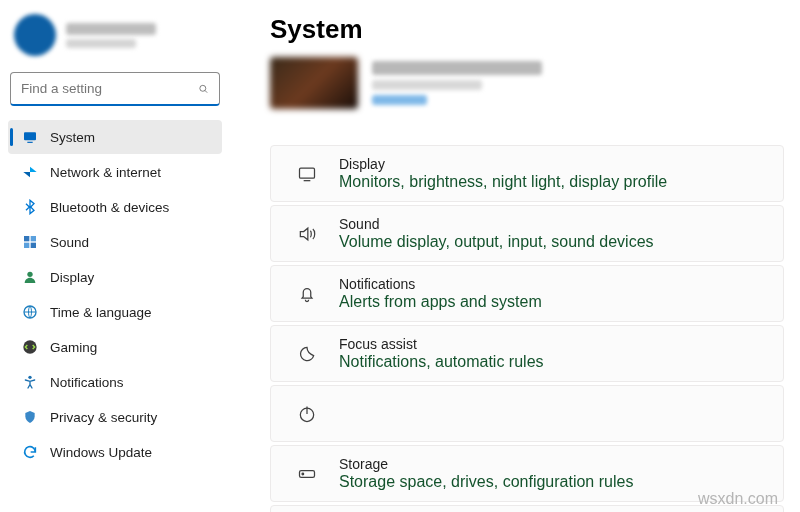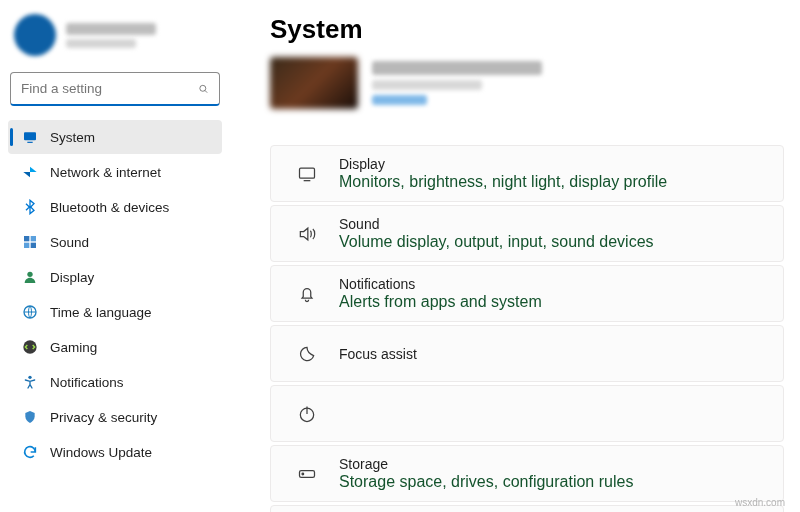--- a/index.html
+++ b/index.html
@@ -25,21 +25,21 @@
   .device-text .line1 { height: 14px; width: 170px; background: #b8b8b8; border-radius: 3px; filter: blur(2px); margin-bottom:5px; }
   .device-text .line2 { height: 10px; width: 110px; background: #d8d8d8; border-radius: 3px; filter: blur(2px); margin-bottom:5px; }
   .device-text .line3 { height: 10px; width: 55px; background: #7fb8e8; border-radius: 3px; filter: blur(2px); }
   .cards { display: flex; flex-direction: column; gap: 3px; margin-top: 16px; }
   .card { background: #fbfbfb; border: 1px solid #eceaea; border-radius: 4px; height: 57px; display: flex; align-items: center; padding: 0 16px 0 26px; gap: 22px; cursor: pointer; }
   .card-icon { width: 20px; height: 20px; display: flex; align-items: center; justify-content: center; color: #404040; flex-shrink:0; }
   .card-icon svg { width: 20px; height: 20px; stroke: #404040; fill: none; stroke-width: 1.5; }
   .card-text .card-title { font-size: 14px; color: #1e1e1e; }
   .card-text .card-sub { font-size: 16px; color: #14532d; margin-top: 1px; }
   .card.stub { height: 14px; }
-  .watermark { position: absolute; right: 15px; bottom: 4px; font-size: 10px; color: #b5b5b5; }
+  .watermark { position: absolute; right: 22px; bottom: 4px; font-size: 16px; color: #b5b5b5; }
 </style>
 </head>
 <body>
 
 <aside class="sidebar">
   <div class="profile">
     <div class="avatar"></div>
     <div class="profile-text">
       <div class="profile-name"></div>
       <div class="profile-sub"></div>
@@ -197,20 +197,21 @@
       </div>
     </div>
     <div class="card">
       <span class="card-icon">
           <svg viewBox="0 0 24 24">
             <path d="M20 14A8 8 0 1 1 12 4c0 5 3 8 8 10z"></path>
           </svg>
         </span>
       <div class="card-text">
         <div class="card-title">Focus assist</div>
+        <div class="card-sub">Notifications, automatic rules</div>
       </div>
     </div>
     <div class="card">
       <span class="card-icon">
           <svg viewBox="0 0 24 24">
             <circle cx="12" cy="13" r="8"></circle>
             <line x1="12" y1="3" x2="12" y2="12"></line>
           </svg>
         </span>
     </div>

